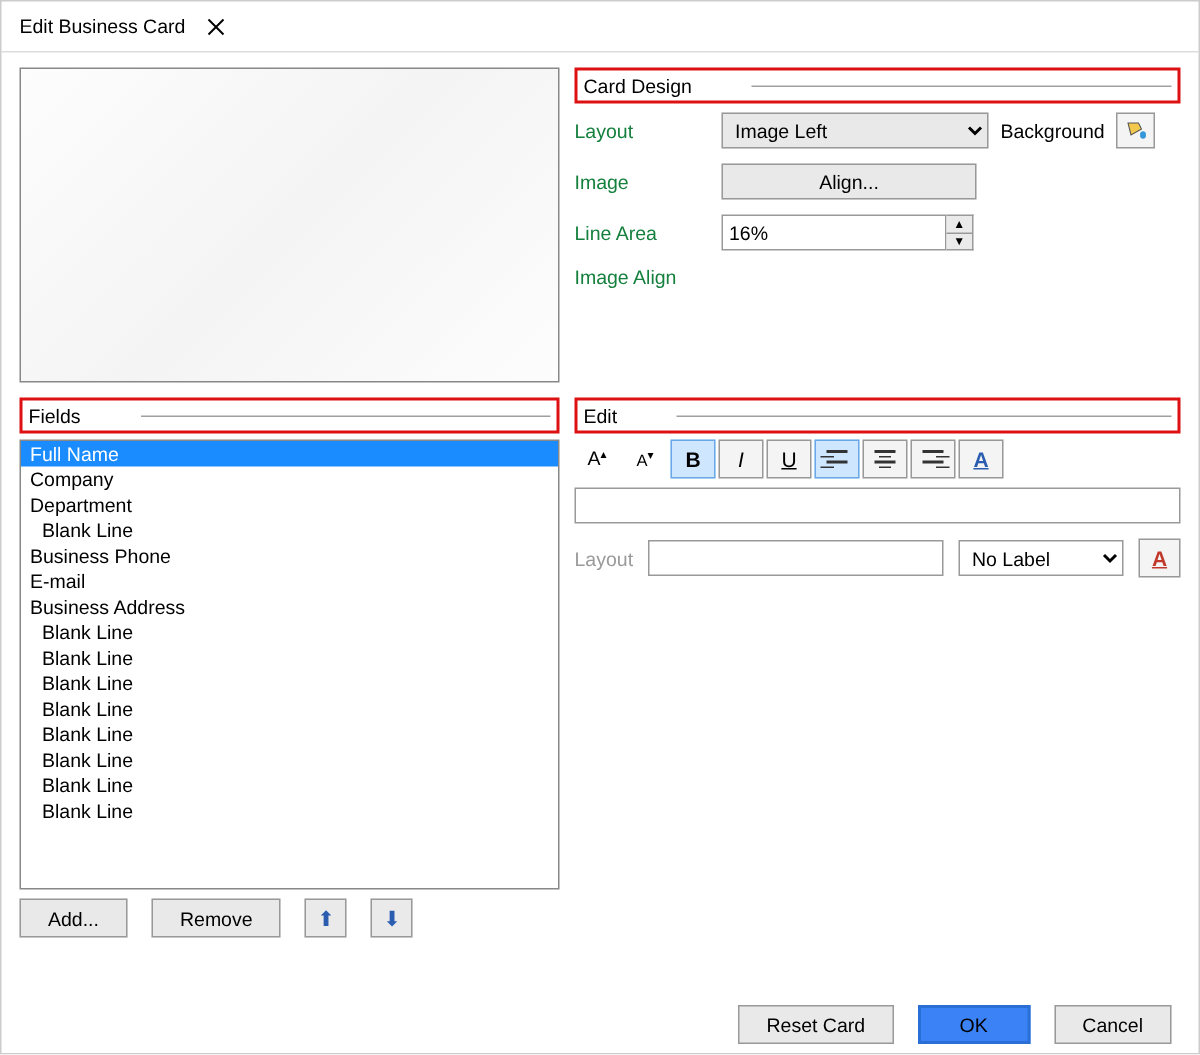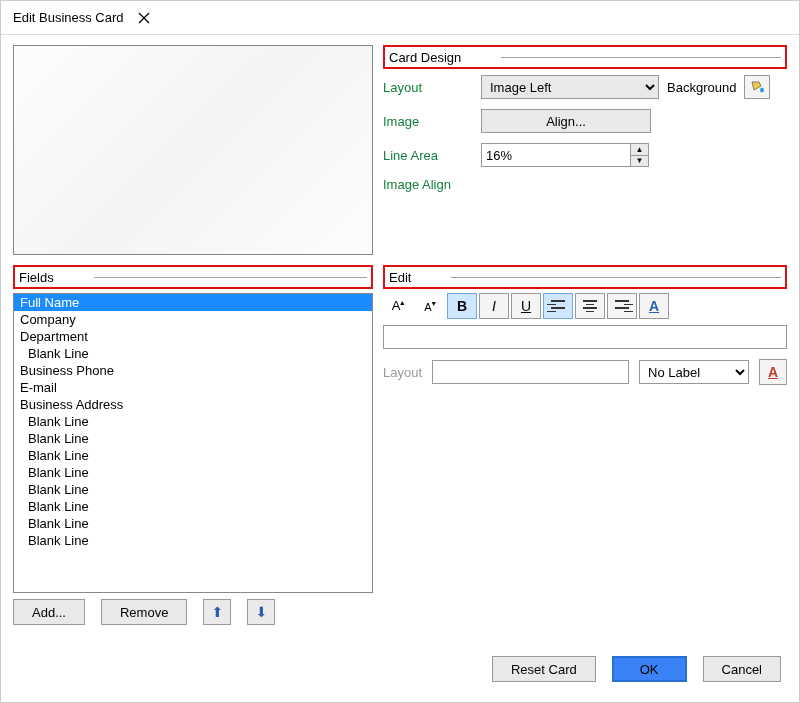--- a/index.html
+++ b/index.html
@@ -189,21 +189,21 @@
     font-weight:bold;
     color:#c0392b;
     font-size:14px;
     background:#f4f4f4;
   }
 
   
   .bottom {
     position:absolute;
     right: 18px;
-    bottom: 20px;
+    bottom: 6px;
     display:flex; gap:16px;
   }
   .ok-btn {
     border:2px solid #2a6fd6;
     background:#3b82f6;
     padding: 0 26px;
   }
 
   svg { display:block; }
   .align-icon { display:flex; flex-direction:column; gap:2px; align-items:center; justify-content:center; width:100%; height:100%; }

